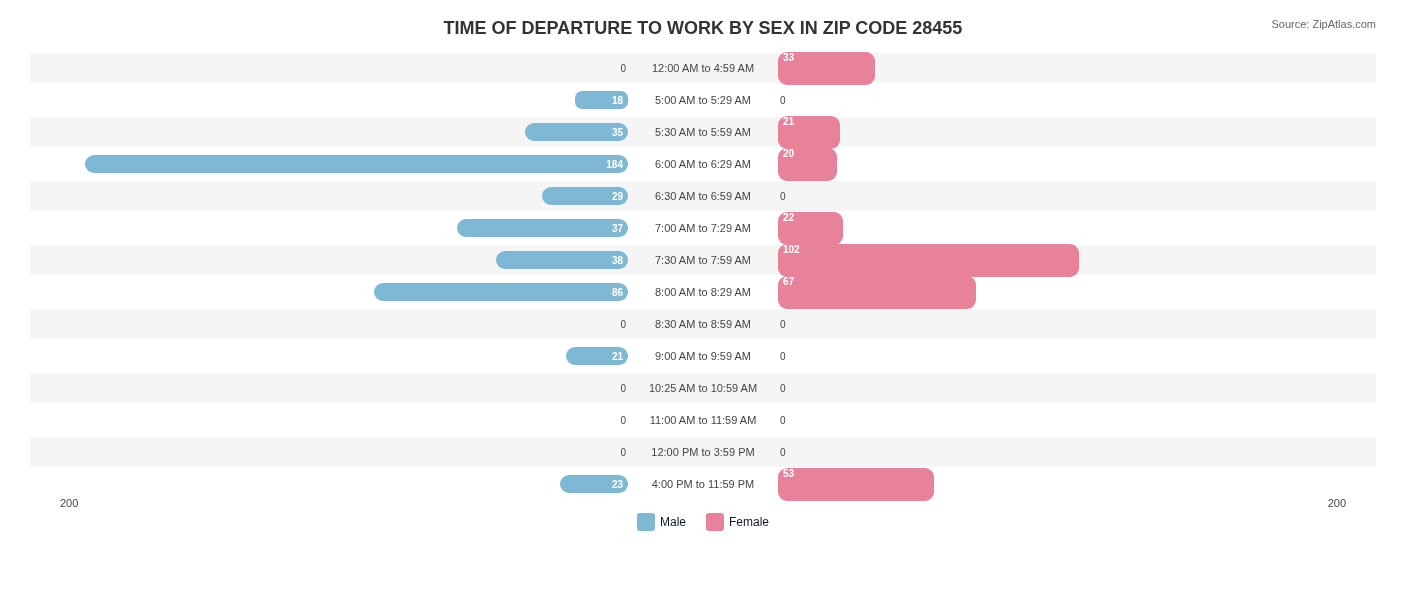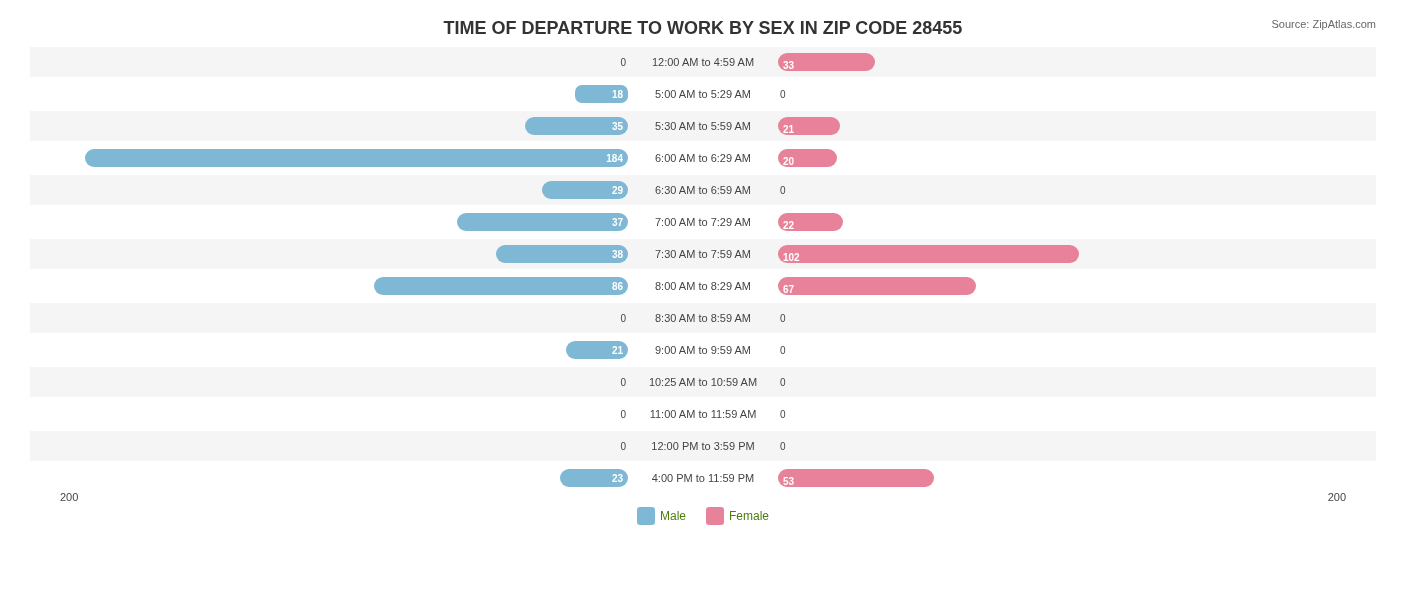--- a/index.html
+++ b/index.html
@@ -14,21 +14,21 @@
       width: 1406px;
       height: 595px;
       padding: 18px 30px 50px 30px;
       position: relative;
     }
     .chart-title {
       font-size: 18px;
       font-weight: bold;
       color: #333;
       text-align: center;
-      margin-bottom: 8px;
+      margin-bottom: 14px;
     }
     .source-text {
       position: absolute;
       top: 18px;
       right: 30px;
       font-size: 11px;
       color: #666;
     }
     .row {
       display: flex;
@@ -46,25 +46,25 @@
       height: 18px;
       background: #7eb8d4;
       border-radius: 9px;
       display: flex;
       align-items: center;
       justify-content: flex-end;
       padding-right: 5px;
       min-width: 0;
     }
     .bar-female {
-      height: 18px;
+      height: 33px;
       background: #e8829a;
       border-radius: 9px;
       display: flex;
-      align-items: flex-end;
+      align-items: flex-start;
       padding-left: 5px;
       min-width: 0;
     }
     .bar-value {
       font-size: 10px;
       color: #fff;
       font-weight: bold;
       white-space: nowrap;
     }
     .zero-value {
@@ -81,21 +81,21 @@
       position: absolute;
       bottom: 0px;
       width: 100%;
       left: 0;
     }
     .legend-item {
       display: flex;
       align-items: center;
       gap: 5px;
       font-size: 12px;
-      color: #4d7c0f;
+      color: #0f172a;
     }
     .legend-box {
       width: 18px;
       height: 18px;
       border-radius: 3px;
     }
     .axis-label-left {
       position: absolute;
       bottom: 22px;
       left: 30px;

